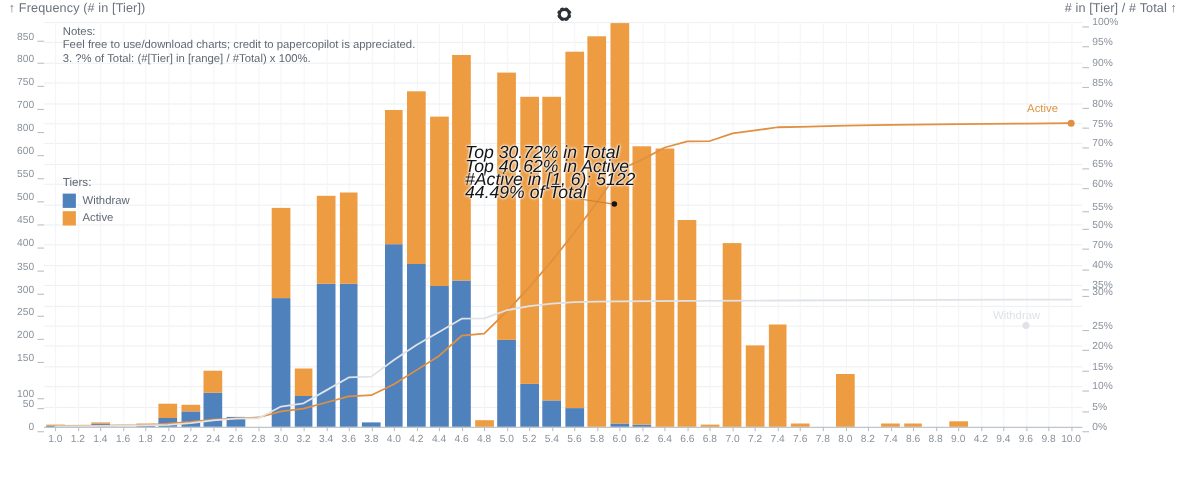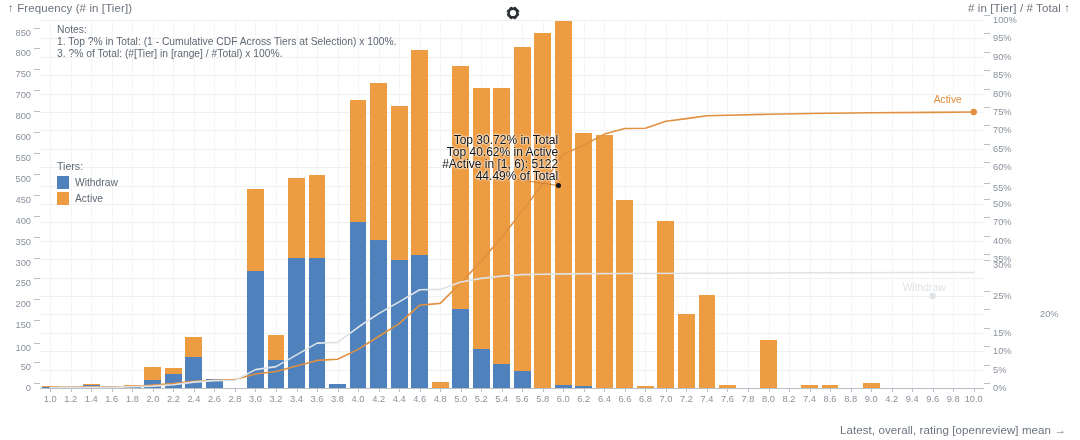--- a/index.html
+++ b/index.html
@@ -55,21 +55,21 @@
     position:absolute;left:0;width:100%;height:1px;
     background:#eef0f2;
   }
   .vgridline{
     position:absolute;top:0;width:1px;height:100%;
     background:#f4f5f7;
   }
   #y-left-axis,#y-right-axis{position:absolute;top:20px;height:368px;}
   #y-left-axis{left:0;width:40px;}
   #y-right-axis{left:984px;width:96px;}
-  .tick-row{position:absolute;display:flex;align-items:flex-start;height:10px;}
+  .tick-row{position:absolute;display:flex;align-items:flex-end;height:10px;}
   #y-left-axis .tick-row{right:0;justify-content:flex-end;}
   #y-left-axis .tick-label{margin-right:3px;}
   #y-left-axis .tick-mark{width:6px;height:1px;background:#b9c0c8;}
   #y-right-axis .tick-row{left:0;}
   #y-right-axis .tick-mark{width:6px;height:1px;background:#b9c0c8;}
   #y-right-axis .tick-label{margin-left:3px;}
   .tick-label{font-size:9.3px;color:#8a929c;white-space:nowrap;}
 
   
   #x-axis{position:absolute;left:40px;top:388px;width:944px;height:22px;}
@@ -102,39 +102,39 @@
   
   .curve-label{
     position:absolute;font-size:10.3px;white-space:nowrap;
   }
   #active-curve-label{color:#e09040;left:940px;top:103px;}
   #withdraw-curve-label{color:#dfe3e7;left:929px;top:281px;}
 
   
   #annotation{
     position:absolute;left:505px;top:180px;
-    text-align:right;font-size:12px;line-height:12.2px;
+    text-align:left;font-size:16px;line-height:12.2px;
     color:#111418;white-space:nowrap;z-index:7;
     text-shadow:0 0 2px #fff,0 0 2px #fff,0 0 3px #fff;
+    font-style:italic;
   }
   #annotation-dot{
     position:absolute;left:560px;top:231px;
     width:5px;height:5px;border-radius:50%;background:#111418;z-index:8;
   }
 
   svg.overlay{position:absolute;inset:0;overflow:visible;pointer-events:none;}
 </style>
 </head>
 <body>
 
 <div id="root">
 
   <div class="axis-title" id="left-axis-title">↑ Frequency (# in [Tier])</div>
   <div class="axis-title" id="right-axis-title"># in [Tier] / # Total ↑</div>
-  <div class="axis-title" id="x-axis-title">Latest, overall, rating [openreview] mean →</div>
 
   <div id="gear-button">
     <svg width="16" height="16" viewBox="0 0 16 16" aria-hidden="true">
       <g fill="#2b2f36">
         <circle cx="8" cy="8" r="6.4"></circle>
       </g>
       <circle cx="8" cy="8" r="3.1" fill="#ffffff"></circle>
       <g fill="#ffffff">
         <rect x="7.1" y="0" width="1.8" height="2.4"></rect>
         <rect x="7.1" y="13.6" width="1.8" height="2.4"></rect>
@@ -143,34 +143,34 @@
         <rect x="2.0" y="2.0" width="1.8" height="2.4" transform="rotate(-45 2.9 3.2)"></rect>
         <rect x="12.2" y="11.6" width="1.8" height="2.4" transform="rotate(-45 13.1 12.8)"></rect>
         <rect x="11.8" y="2.2" width="2.4" height="1.8" transform="rotate(45 13 3.1)"></rect>
         <rect x="1.8" y="12.0" width="2.4" height="1.8" transform="rotate(45 3 12.9)"></rect>
       </g>
     </svg>
   </div>
 
   <div id="notes">
     <div>Notes:</div>
-    <div>1. Top ?% in Total: (1 - Cumulative CDF Across Tiers at Selection) x 100%.</div>
+    <div>Feel free to use/download charts; credit to papercopilot is appreciated.</div>
     <div>3. ?% of Total: (#[Tier] in [range] / #Total) x 100%.</div>
   </div>
 
   <div id="y-left-axis">
       <div class="tick-row" style="top: 363px;">
         <span class="tick-label">0</span>
         <span class="tick-mark"></span>
       </div>
       <div class="tick-row" style="top: 342.091px;">
         <span class="tick-label">50</span>
         <span class="tick-mark"></span>
       </div>
-      <div class="tick-row" style="top: 323px;">
+      <div class="tick-row" style="top: 333px;">
         <span class="tick-label">100</span>
         <span class="tick-mark"></span>
       </div>
       <div class="tick-row" style="top: 300.273px;">
         <span class="tick-label">150</span>
         <span class="tick-mark"></span>
       </div>
       <div class="tick-row" style="top: 279.364px;">
         <span class="tick-label">200</span>
         <span class="tick-mark"></span>
@@ -238,21 +238,21 @@
         <span class="tick-label">5%</span>
       </div>
       <div class="tick-row" style="top: 326.2px;">
         <span class="tick-mark"></span>
         <span class="tick-label">10%</span>
       </div>
       <div class="tick-row" style="top: 307.8px;">
         <span class="tick-mark"></span>
         <span class="tick-label">15%</span>
       </div>
-      <div class="tick-row" style="top: 289.4px; gap: 47px;">
+      <div class="tick-row" style="top: 289.4px;">
         <span class="tick-mark"></span>
         <span class="tick-label">20%</span>
       </div>
       <div class="tick-row" style="top: 271px;">
         <span class="tick-mark"></span>
         <span class="tick-label">25%</span>
       </div>
       <div class="tick-row" style="top: 240px;">
         <span class="tick-mark"></span>
         <span class="tick-label">30%</span>

